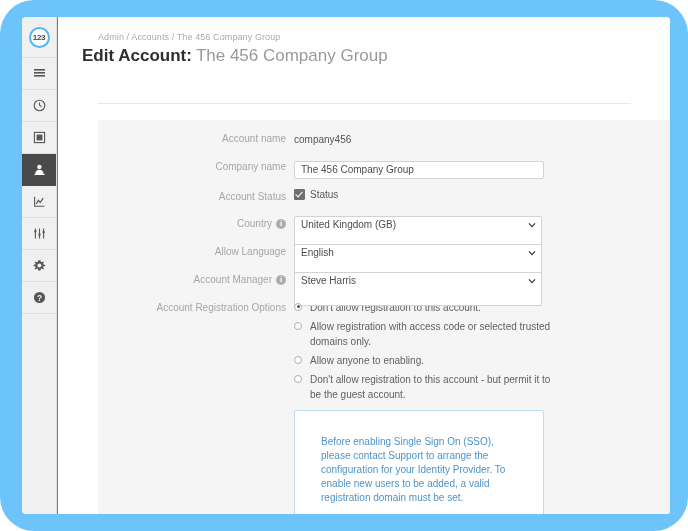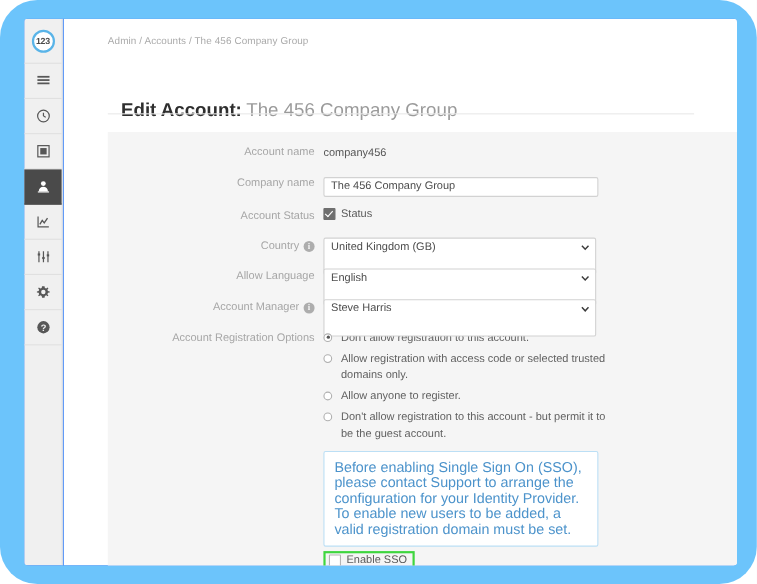--- a/index.html
+++ b/index.html
@@ -90,26 +90,25 @@
 
   .breadcrumb {
     position: absolute;
     left: 40px; top: 15px;
     font-size: 9px;
     color: #aaaaaa;
     letter-spacing: 0.1px;
   }
   .page-title {
     position: absolute;
-    left: 52px; top: 29px;
+    left: 24px; top: 29px;
     font-size: 17px;
     color: #2e2e2e;
     font-weight: bold;
     white-space: nowrap;
-    margin-top: 44px;
   }
   .page-title .sub {
     font-weight: normal;
     color: #9a9a9a;
     margin-left: 4px;
   }
   .title-rule {
     position: absolute;
     left: 40px; top: 86px;
     width: 533px;
@@ -275,22 +274,22 @@
   .notice {
     width: 250px;
     border: 1px solid #bcdff5;
     background: #ffffff;
     border-radius: 2px;
     padding: 7px 9px 8px 9px;
     box-sizing: border-box;
     margin-top: 8px;
   }
   .notice p {
-    margin: 0;
-    font-size: 13px;
+    margin: 17px;
+    font-size: 10px;
     line-height: 14px;
     color: #4c93cb;
   }
 
   .sso-wrap {
     display: inline-flex;
     align-items: center;
     gap: 5px;
     border: 2px solid #3ed63e;
     padding: 1px 5px 1px 3px;
@@ -497,21 +496,21 @@
                   <span class="radio-text">Don't allow registration to this account.</span>
                 </div>
 
                 <div class="radio-line">
                   <span class="radio"></span>
                   <span class="radio-text">Allow registration with access code or selected trusted domains only.</span>
                 </div>
 
                 <div class="radio-line">
                   <span class="radio"></span>
-                  <span class="radio-text">Allow anyone to register.</span>
+                  <span class="radio-text">Allow anyone to enabling.</span>
                 </div>
 
                 <div class="radio-line">
                   <span class="radio"></span>
                   <span class="radio-text">Don't allow registration to this account - but permit it to be the guest account.</span>
                 </div>
 
               </div>
 
               <div class="notice">

